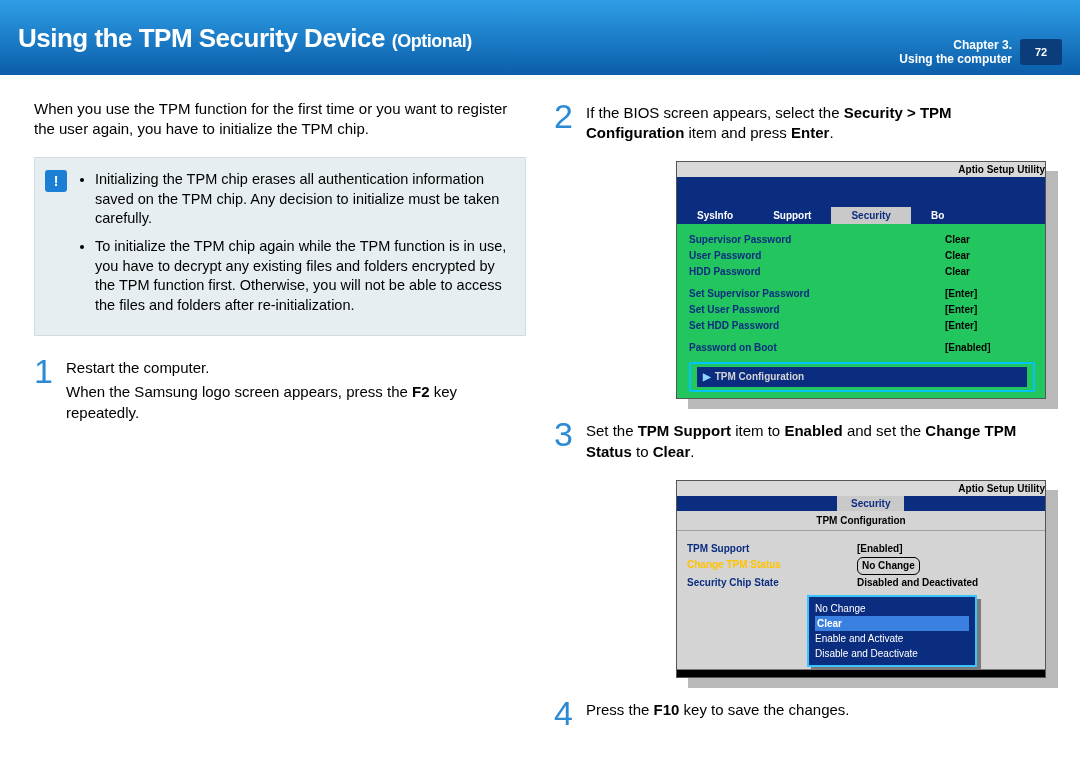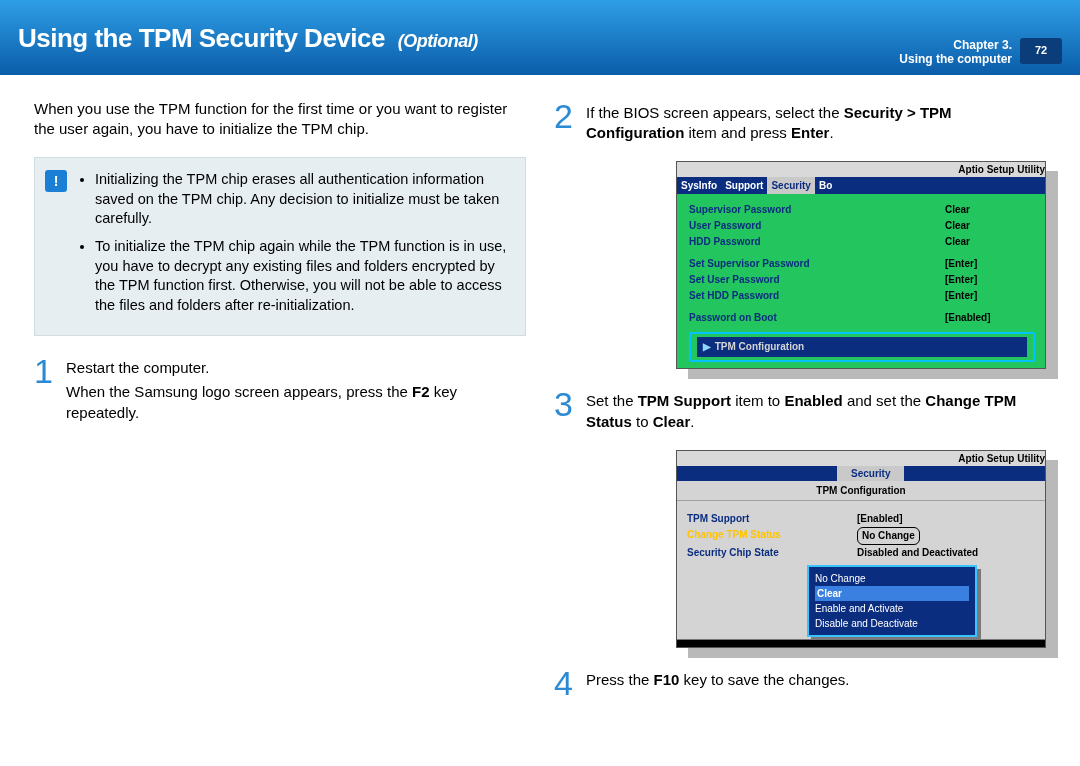--- a/index.html
+++ b/index.html
@@ -14,22 +14,22 @@
   }
   .topbar {
     background: linear-gradient(to bottom, #2e9ee6, #0b5da9);
     color: #fff;
     padding: 10px 18px 8px 18px;
     display: flex;
     align-items: center;
     justify-content: space-between;
   }
   .topbar-title { font-size: 26px; font-weight: 700; letter-spacing: -0.5px; }
-  .topbar-title .subtitle { font-size: 18px; font-weight: 600; margin-left: 6px; font-style: italic; }
-  .topbar-right { display: flex; gap: 8px; font-size: 12px; font-weight: 600; text-align: right; line-height: 1.2; margin-top: 28px; }
+  .topbar-title .subtitle { font-size: 18px; font-weight: 600; margin-left: 0; }
+  .topbar-right { display: flex; align-items: center; gap: 8px; font-size: 12px; font-weight: 600; text-align: right; line-height: 1.2; margin-top: 28px; }
   .topbar-right .chapter-block { text-align: right; }
   .page-badge { width: 42px; height: 26px; background: #0a3d7a; border-radius: 3px; display: flex; align-items: center; justify-content: center; font-size: 11px; font-weight: 700; }
   .content { display: flex; gap: 28px; padding: 24px 34px 0 34px; }
   .col { flex: 1; min-width: 0; }
   .section-heading {
     background: linear-gradient(to right, #1b7fd6, #66b7f2);
     border-bottom: 2px solid #003a6c;
     color: #fff;
     font-size: 18px;
     font-weight: 700;
@@ -52,21 +52,21 @@
   .step { display: flex; gap: 10px; margin-bottom: 14px; }
   .step-num { font-size: 34px; font-weight: 400; color: #2a8ad4; line-height: 1; min-width: 22px; font-family: Arial, sans-serif; }
   .step-body { font-size: 15px; line-height: 1.35; padding-top: 4px; }
   .step-body p { margin-bottom: 4px; }
   strong { font-weight: 700; }
   
   .bios { margin: 6px 0 18px auto; border: 1px solid #555; box-shadow: 12px 10px 0 0 #b9b9b9; font-family: Arial, sans-serif; font-size: 10px; }
   .bios1 { width: 370px; }
   .bios-title { background: #d9d9d9; color: #000; text-align: right; font-weight: 700; font-size: 10px; padding: 2px 0; }
   .bios-tabs { display: flex; background: #0b2d80; color: #fff; font-weight: 700; font-size: 10px; }
-  .bios-tabs span { padding: 3px 4px; }
+  .bios-tabs span { padding: 3px 20px; margin-top: 30px; }
   .bios-tabs .active { background: #c9c9c9; color: #0b2d80; }
   .bios-body { background: #22c55e; padding: 8px 10px 6px 12px; color: #0b2d80; font-weight: 700; line-height: 1.6; }
   .bios-row { display: flex; justify-content: space-between; }
   .bios-row .val { color: #000; font-weight: 700; min-width: 90px; }
   .bios-sep { height: 6px; }
   .bios-highlight { background: transparent; border: 2px solid #00c3ff; border-radius: 2px; padding: 3px 6px; margin-top: 6px; color: #d4d4d4; }
   .bios-highlight-inner { background: #0b2d80; padding: 2px 6px; }
   .bios-highlight-inner span.tri { color: #8fd6ff; margin-right: 4px; }
   .bios2 { width: 370px; margin: 6px 0 18px auto; border: 1px solid #555; box-shadow: 12px 10px 0 0 #b9b9b9; font-family: Arial, sans-serif; font-size: 10px; }
   .bios2 .sub-tab { background: #0b2d80; color: #fff; display: flex; }

